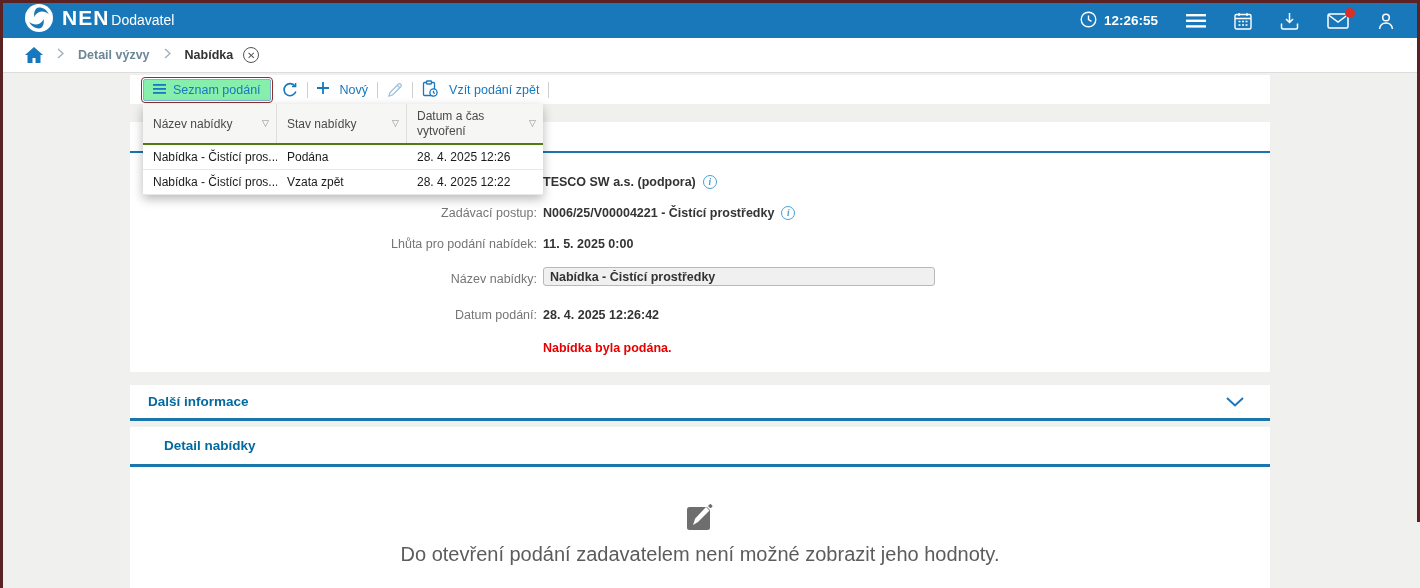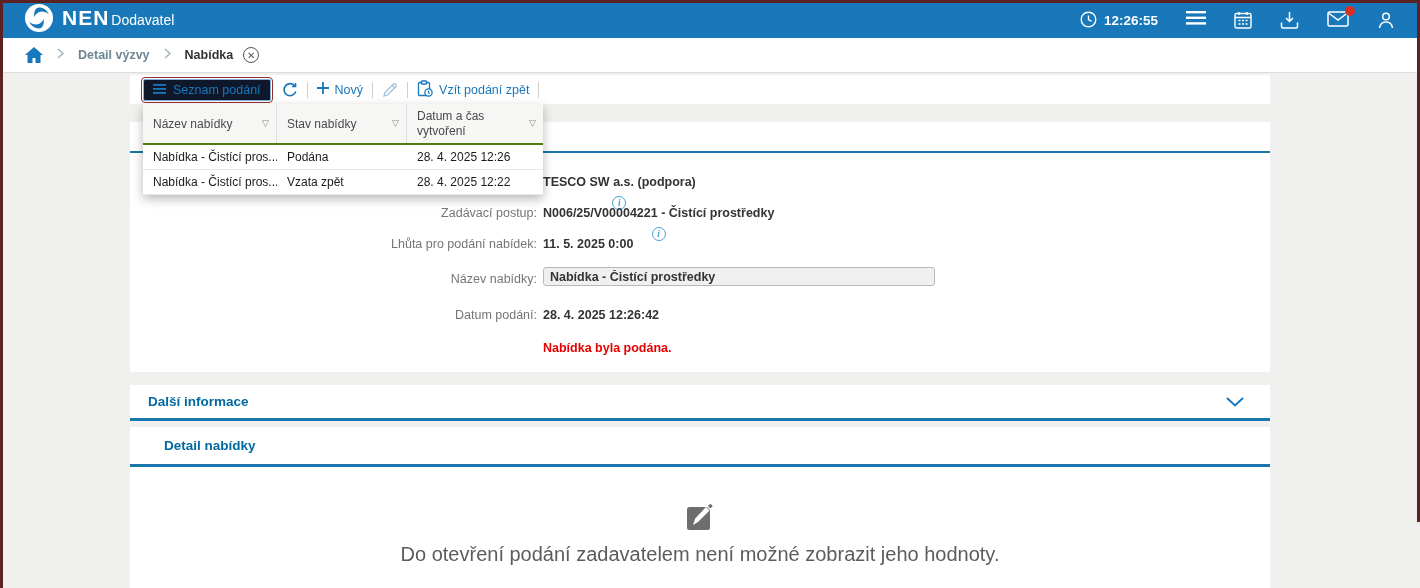--- a/index.html
+++ b/index.html
@@ -17,21 +17,21 @@
 
   
   .topbar {
     position:absolute; top:3px; left:3px; right:3px; height:35px;
     background:#1878b9; display:flex; align-items:center; color:#fff;
   }
   .brand { display:flex; align-items:center; margin-left:21px; }
   .brand .logo { margin-right:8px; margin-bottom:2px; }
   .brand-name { font-size:21px; font-weight:bold; letter-spacing:1px; line-height:1; margin-bottom:6px;}
   .brand-sub  { font-size:14px; margin-left:2px; margin-bottom:1px; }
-  .topbar-right { margin-left:auto; display:flex; align-items:flex-start; gap:28px; margin-right:22px; }
+  .topbar-right { margin-left:auto; display:flex; align-items:center; gap:28px; margin-right:22px; }
   .clockbox { display:flex; align-items:center; gap:7px; font-size:13.5px; font-weight:bold; }
   .tb-icon { display:flex; align-items:center; justify-content:center; cursor:pointer; position:relative; }
   .badge { position:absolute; top:-5px; right:-6px; width:10px; height:10px; border-radius:50%; background:#d93025; }
 
   
   .breadcrumb {
     position:absolute; top:38px; left:3px; right:3px; height:35px;
     background:#fff; border-bottom:1px solid #dcdcdc;
     display:flex; align-items:center; font-size:12.5px;
   }
@@ -41,48 +41,48 @@
   .bc-current { color:#333; font-weight:bold; cursor:default; }
   .bc-close { margin-left:10px; width:16px; height:16px; border:1.4px solid #555; border-radius:50%;
     display:flex; align-items:center; justify-content:center; font-size:10px; color:#555; cursor:pointer; }
 
   
   .toolbar {
     position:absolute; top:75px; left:130px; width:1140px; height:29px;
     background:#fff; display:flex; align-items:center; padding-left:13px;
   }
   .btn-seznam {
-    display:flex; align-items:center; gap:7px; background:#0f172a;
+    display:flex; align-items:center; gap:7px; background:#86efac;
     border:1px solid #7fb1d9; border-radius:2px; padding:3px 9px;
     outline:1px solid #8f2f2f; outline-offset:1px;
     color:#1878be; font-size:12.5px; cursor:pointer; font-family:inherit;
   }
   .tool-sep { width:1px; height:16px; background:#cfcfcf; margin:0 9px; }
-  .tool-item { display:flex; align-items:center; gap:6px; color:#1878be; font-size:12.5px; cursor:pointer; }
+  .tool-item { display:flex; align-items:center; gap:11px; color:#1878be; font-size:12.5px; cursor:pointer; }
   .tool-item.disabled { cursor:default; }
 
   
   .dropdown {
     position:absolute; top:104px; left:143px; width:400px; z-index:20;
     background:#fff; box-shadow:0 4px 10px rgba(0,0,0,.28); font-size:12px;
   }
   .dd-head { display:flex; background:#f6f6f5; border-bottom:2px solid #4d7c0f; }
   .dd-hcell { position:relative; padding:5px 20px 4px 10px; color:#4a4a4a; line-height:1.25; min-height:33px;
     border-right:1px solid #dedede; display:flex; align-items:center; cursor:pointer; }
   .dd-hcell:last-child { border-right:none; }
   .dd-filter { position:absolute; right:7px; top:50%; transform:translateY(-50%); color:#8a8a8a; font-size:9px; }
   .dd-row { display:flex; border-bottom:1px solid #e8e8e8; cursor:pointer; background:#fff; }
   .dd-cell { padding:5px 6px 5px 10px; color:#1a1a1a; white-space:nowrap; overflow:hidden; }
   .c1 { width:134px; } .c2 { width:130px; } .c3 { width:136px; }
 
   
   .block1 { position:absolute; top:122px; left:130px; width:1140px; height:250px; background:#fff; }
   .block1-headline { height:31px; border-bottom:2px solid #1a76ad; }
   .f-label { position:absolute; left:0; width:407px; text-align:right; color:#757575; font-size:12.5px; }
-  .f-value { position:absolute; left:413px; color:#333; font-weight:bold; font-size:12.5px; display:flex; align-items:center; gap:7px;flex-direction:column; }
+  .f-value { position:absolute; left:413px; color:#333; font-weight:bold; font-size:12.5px; display:flex; align-items:center; gap:7px; }
   .info-i {
     width:14px; height:14px; border:1px solid #4aa0d5; color:#4aa0d5; border-radius:50%;
     display:inline-flex; align-items:center; justify-content:center;
     font:italic bold 9.5px "Liberation Serif", serif; cursor:pointer; flex:none;
   }
   .text-input {
     position:absolute; left:413px; width:392px; height:19px;
     background:#f0f0f0; border:1px solid #b9b9b9; border-radius:3px;
     font:bold 12.5px "Liberation Sans", sans-serif; color:#333; padding:8px 6px;
   }

